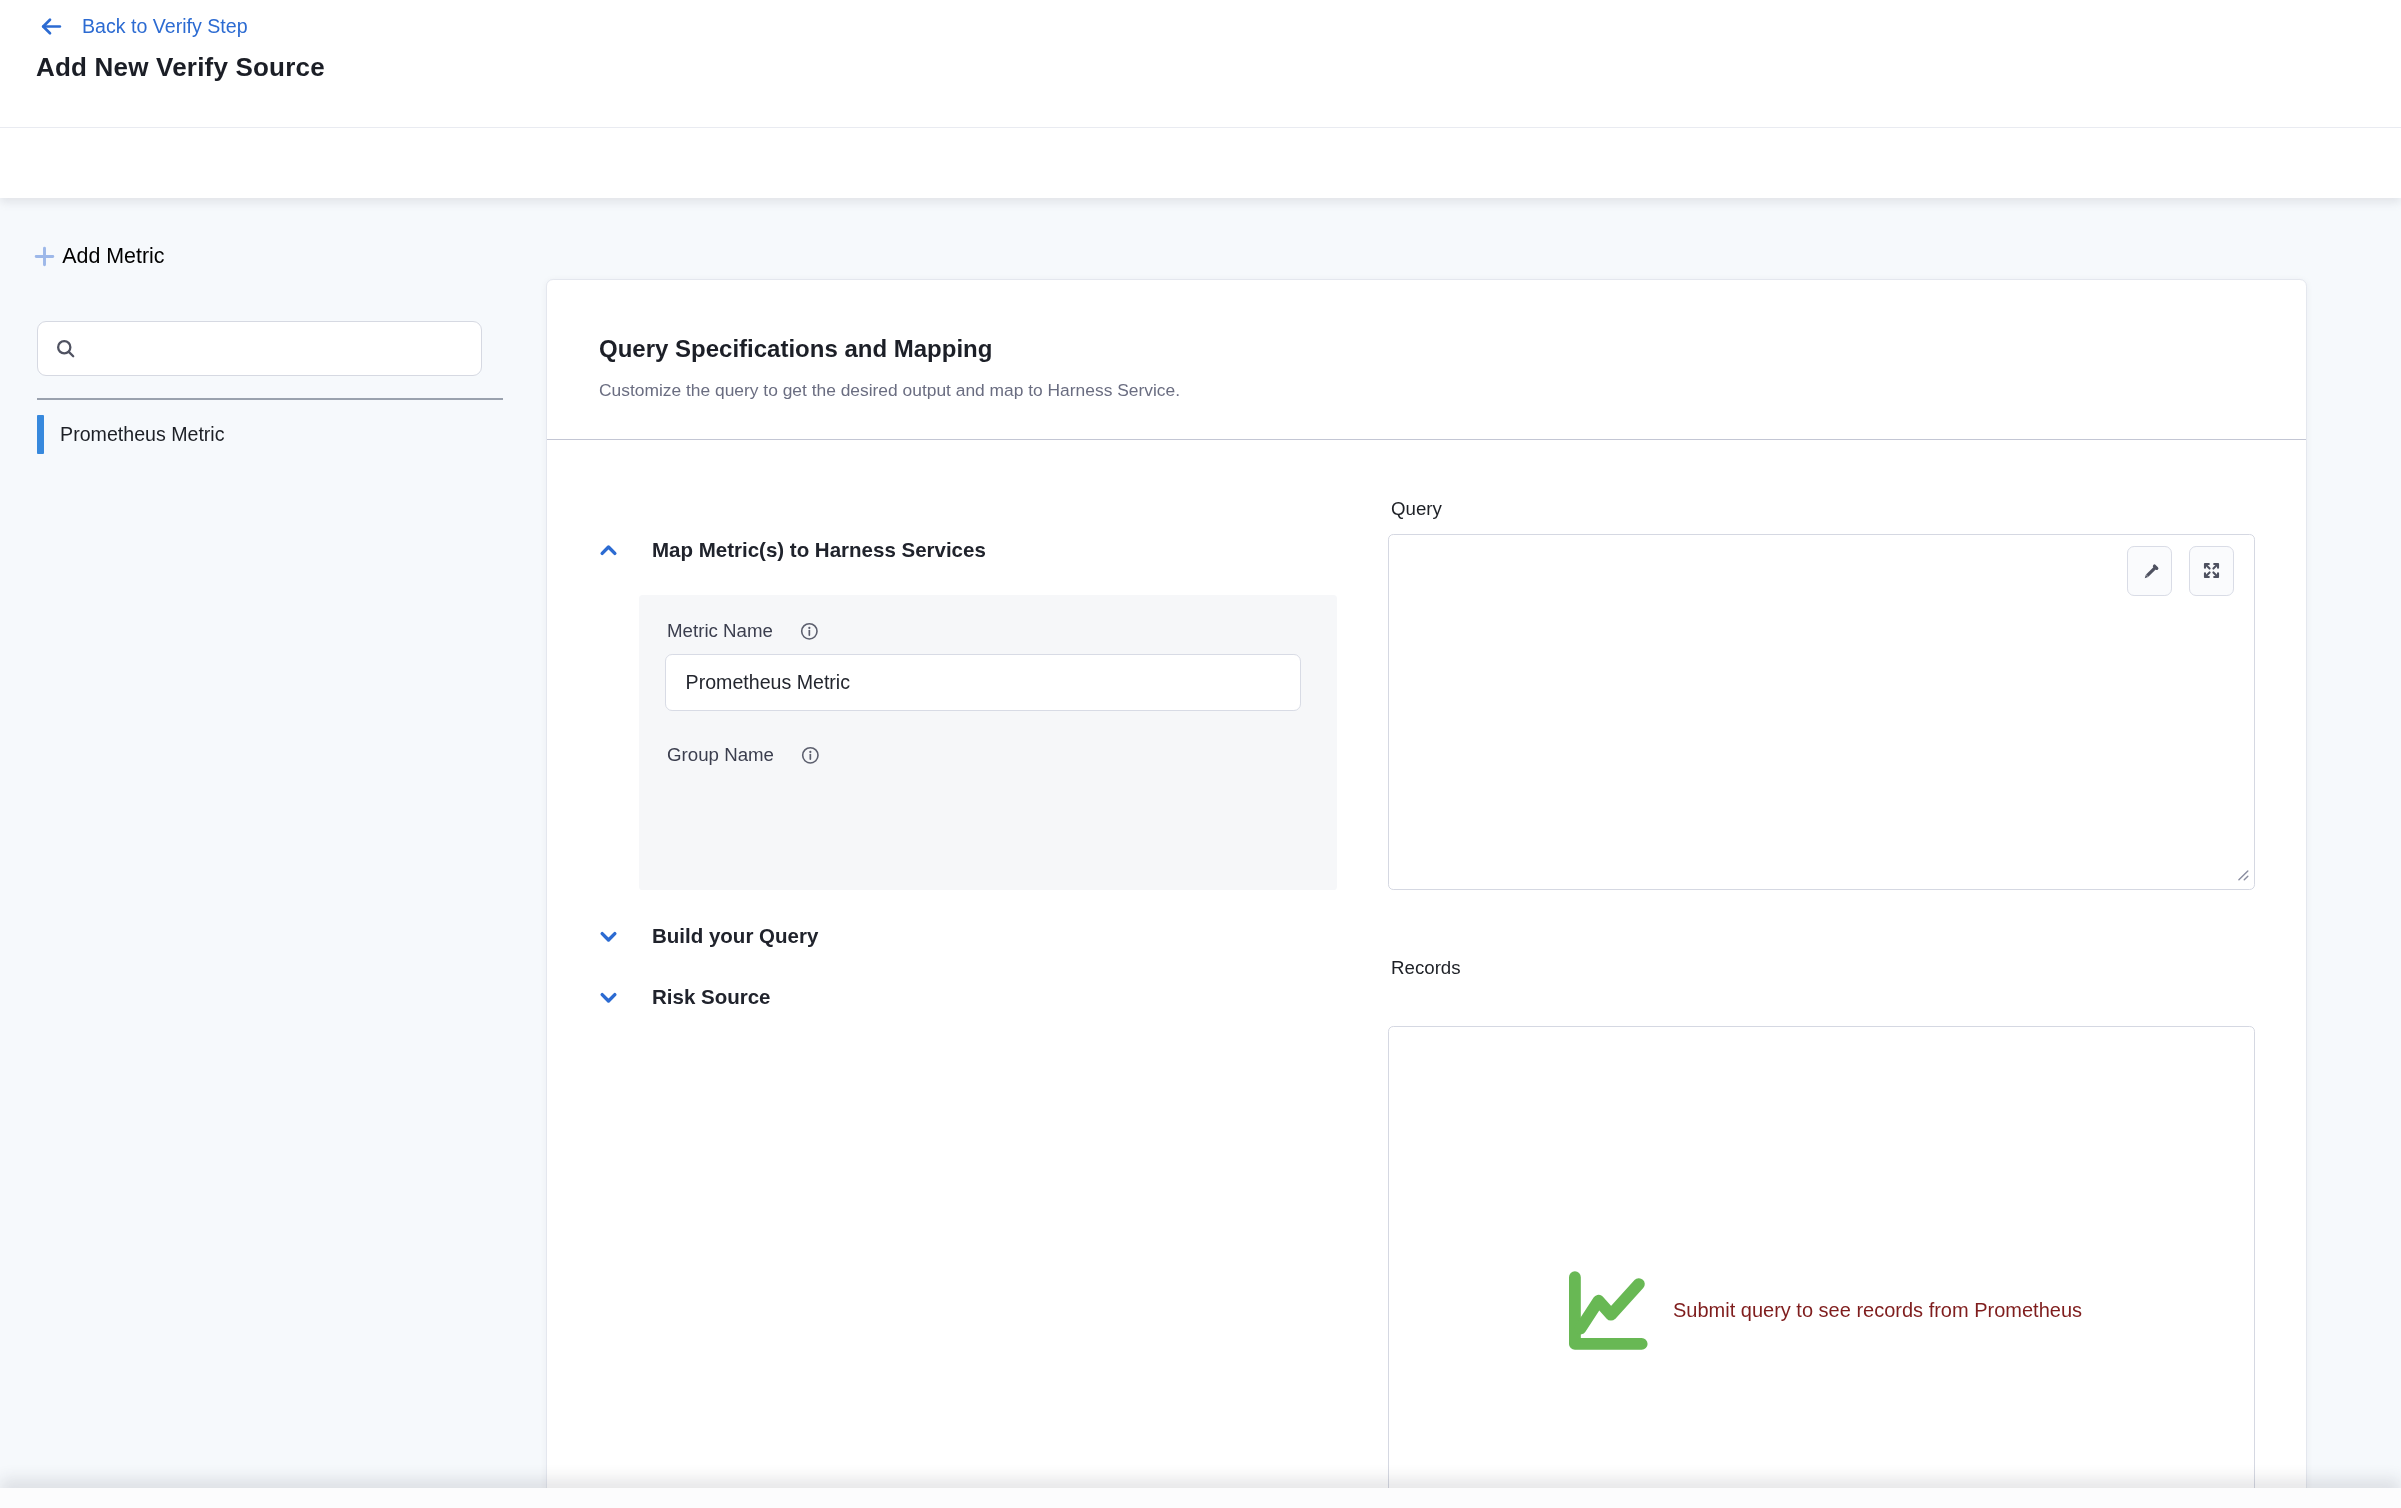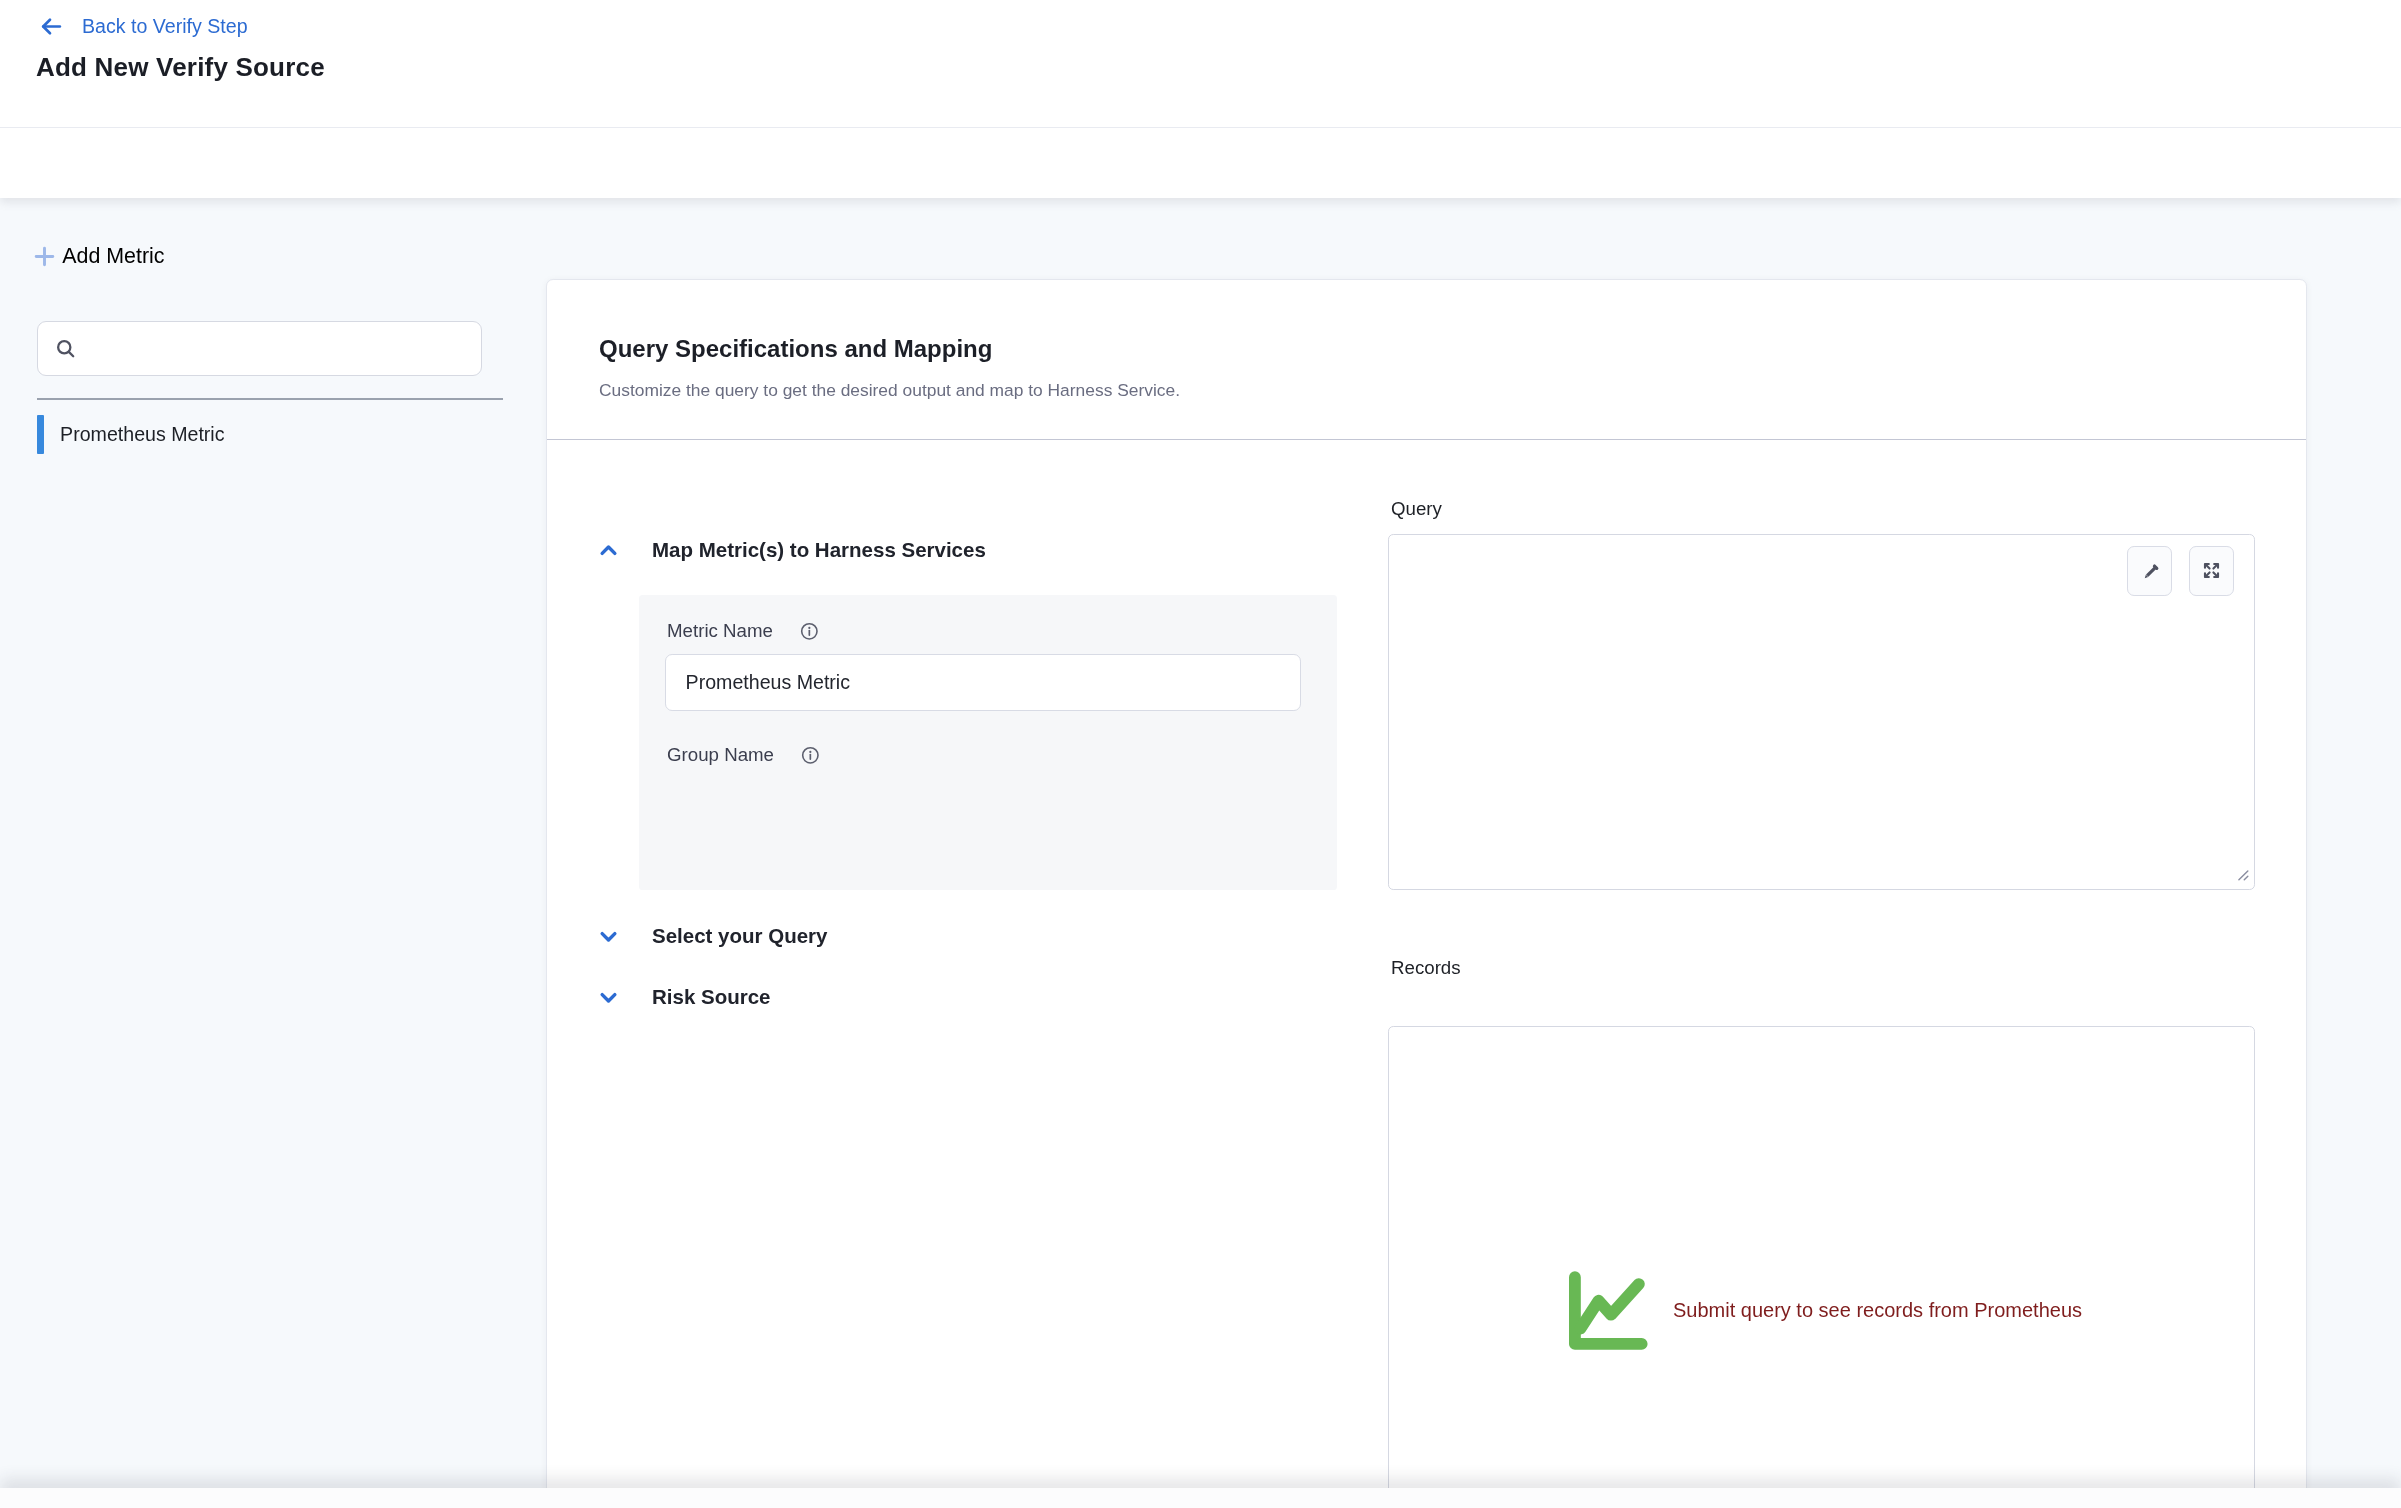--- a/index.html
+++ b/index.html
@@ -146,21 +146,21 @@
         </span>
       </div>
     </div>
 
     <div class="section-row row-build">
       <span style="display:flex;">
         <svg width="23" height="23" viewBox="0 0 20 20" fill="none">
           <path d="M4.5 7.5 L10 13 L15.5 7.5" stroke="#2c6bd2" stroke-width="3" stroke-linecap="round" stroke-linejoin="round"></path>
         </svg>
       </span>
-      <span class="section-label">Select your Query</span>
+      <span class="section-label">Build your Query</span>
     </div>
 
     <div class="section-row row-risk">
       <span style="display:flex;">
         <svg width="23" height="23" viewBox="0 0 20 20" fill="none">
           <path d="M4.5 7.5 L10 13 L15.5 7.5" stroke="#2c6bd2" stroke-width="3" stroke-linecap="round" stroke-linejoin="round"></path>
         </svg>
       </span>
       <span class="section-label">Risk Source</span>
     </div>

